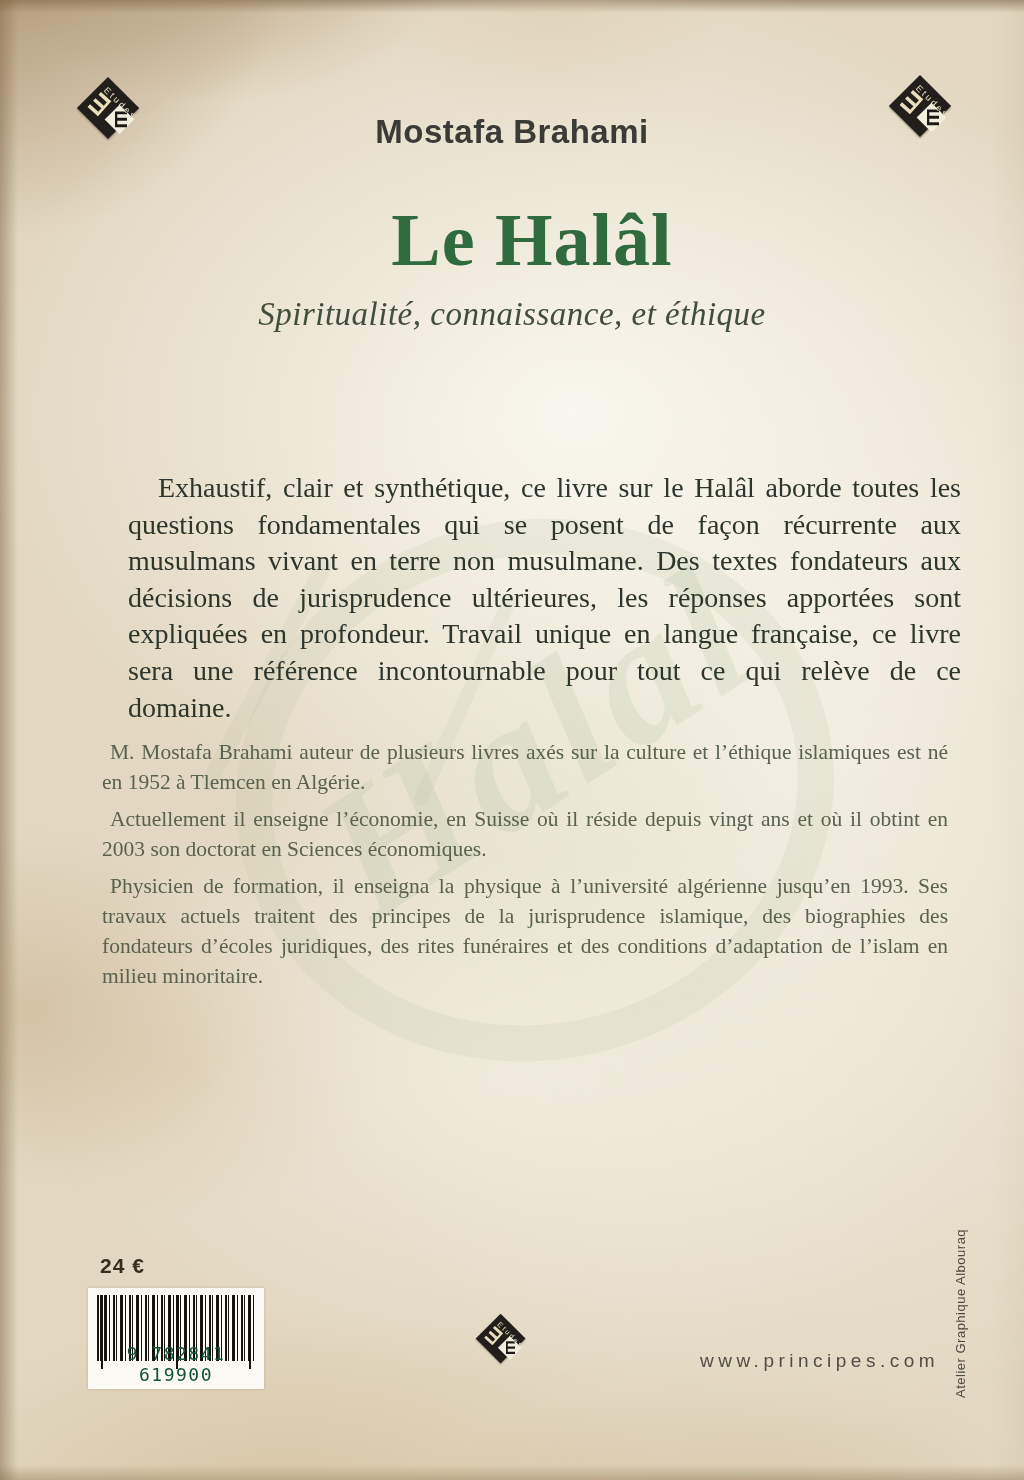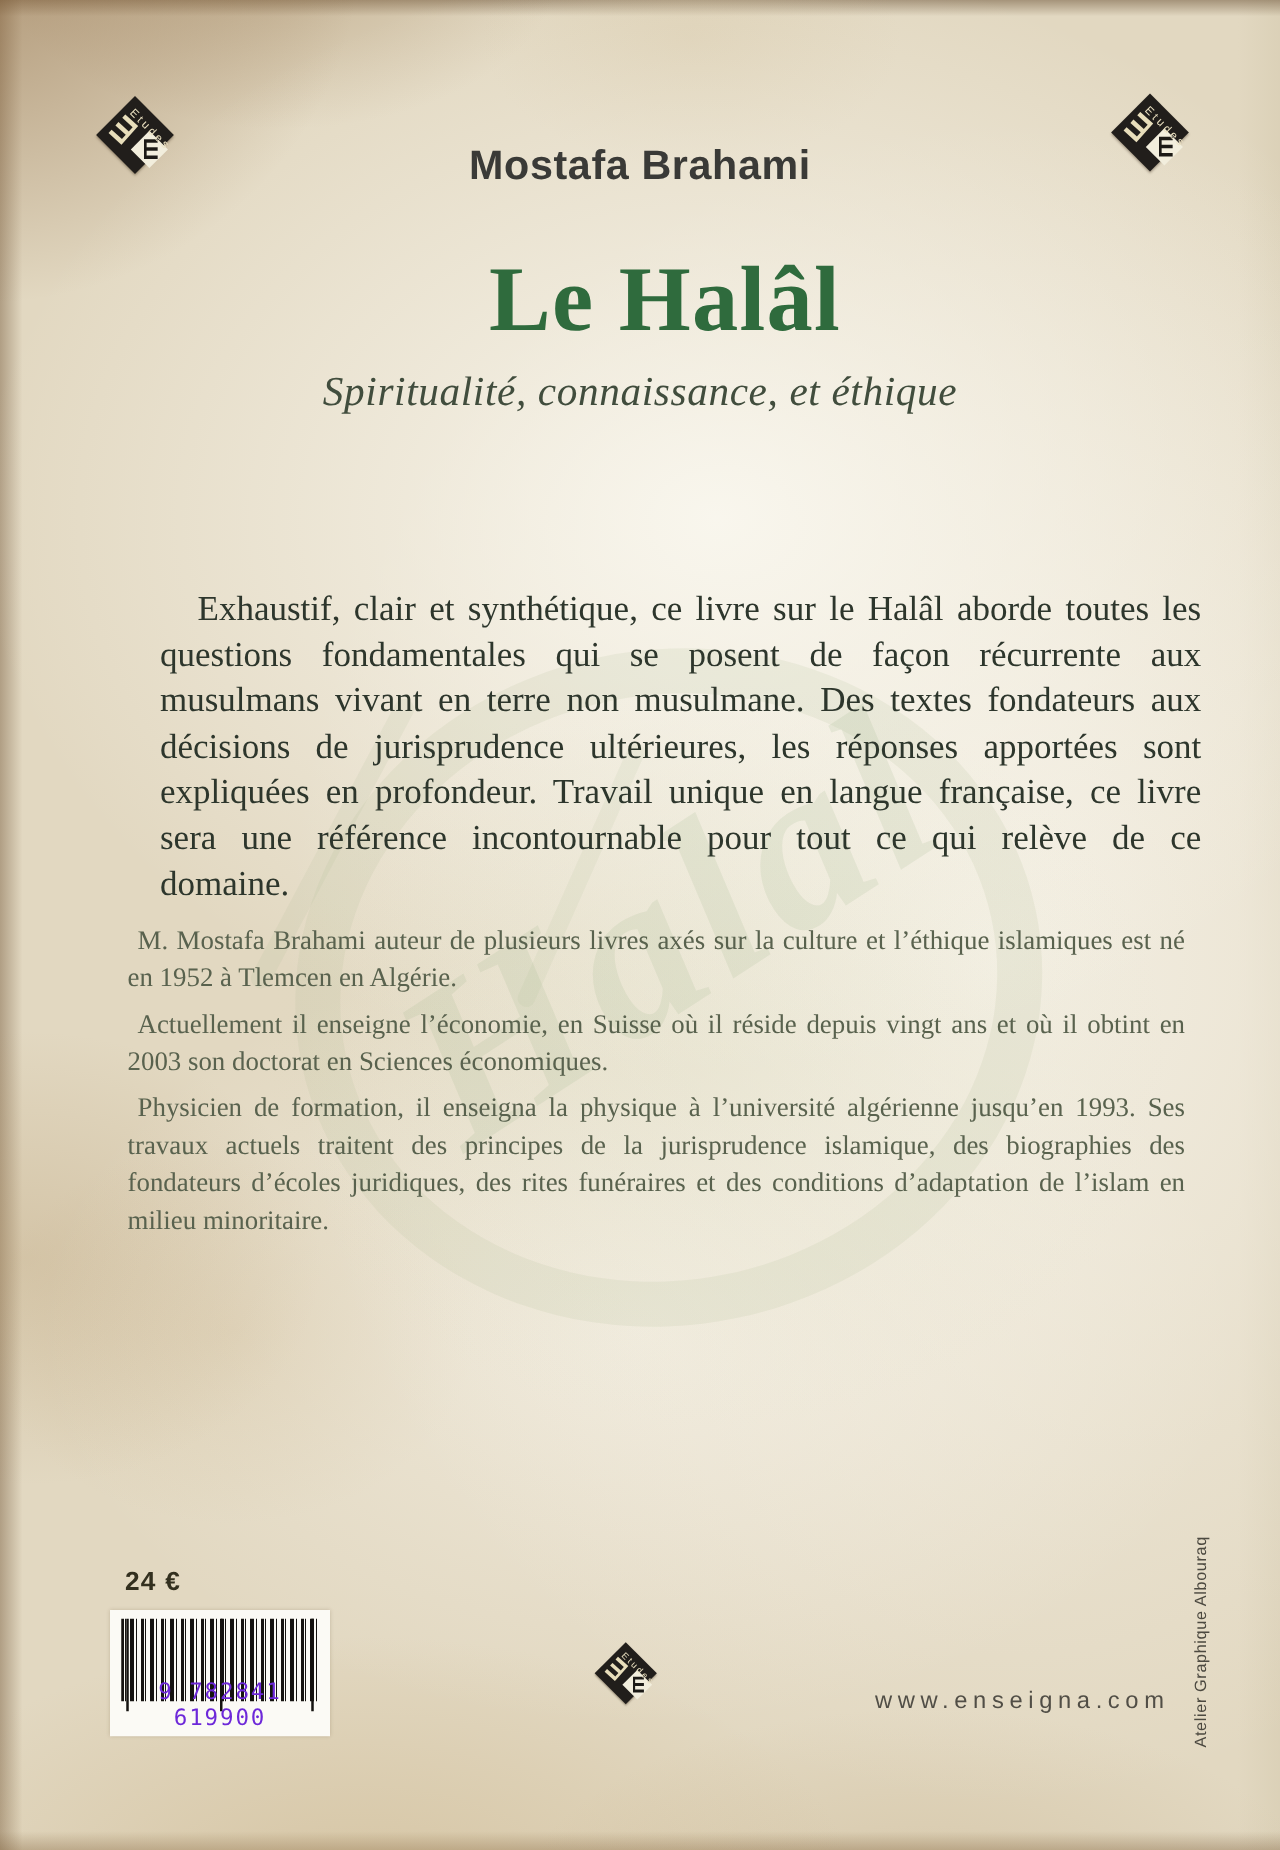--- a/index.html
+++ b/index.html
@@ -51,21 +51,21 @@
   .price{position:absolute;left:100px;top:1254px;font-family:Liberation Sans, sans-serif;font-weight:bold;font-size:21px;color:#33301f;letter-spacing:1px;}
   .barcode{position:absolute;left:88px;top:1288px;width:176px;height:101px;background:#fbfaf5;box-shadow:0 0 3px rgba(100,80,50,0.25);}
   .bars{position:absolute;left:9px;right:9px;top:7px;height:66px;
     background:repeating-linear-gradient(90deg,
       #151310 0 2px, #fbfaf5 2px 3px,
       #151310 3px 4px, #fbfaf5 4px 7px,
       #151310 7px 10px, #fbfaf5 10px 12px,
       #151310 12px 13px, #fbfaf5 13px 16px);}
   .guard{position:absolute;top:7px;width:2px;height:74px;background:#151310;}
   .guard.gl{left:13px;} .guard.gm{left:50%;} .guard.gr{right:13px;}
-  .barcode-number{position:absolute;left:0;right:0;bottom:4px;text-align:center;font-family:"DejaVu Sans Mono",monospace;font-size:18px;letter-spacing:1.5px;color:#6d28d9;}
+  .barcode-number{position:absolute;left:0;right:0;bottom:4px;text-align:center;font-family:"DejaVu Sans Mono",monospace;font-size:18px;letter-spacing:1.5px;color:#14532d;}
   .website{position:absolute;left:700px;top:1350px;width:220px;font-family:"Liberation Sans",sans-serif;font-size:19px;letter-spacing:4.5px;color:#514e46;white-space:nowrap;}
   .credit{position:absolute;right:56px;top:1182px;height:216px;writing-mode:vertical-rl;transform:rotate(180deg);font-family:"Liberation Sans",sans-serif;font-size:13px;color:#4c4940;letter-spacing:0.5px;}
 </style>
 </head>
 <body>
 
 <div class="cover">
 
   <div class="wm-ring"></div>
   <div class="wm-stroke1"></div>
@@ -114,16 +114,16 @@
 
   <div class="etudes-logo logo-bc">
     <div class="diamond"></div>
     <span class="g1">Ш</span>
     <div class="patch">
       <span class="g2">Ш</span>
     </div>
     <span class="word">Etudes</span>
   </div>
 
-  <div class="website">www.enseigna.com</div>
+  <div class="website">www.principes.com</div>
   <div class="credit">Atelier Graphique Albouraq</div>
 
 </div>
 
 </body></html>

